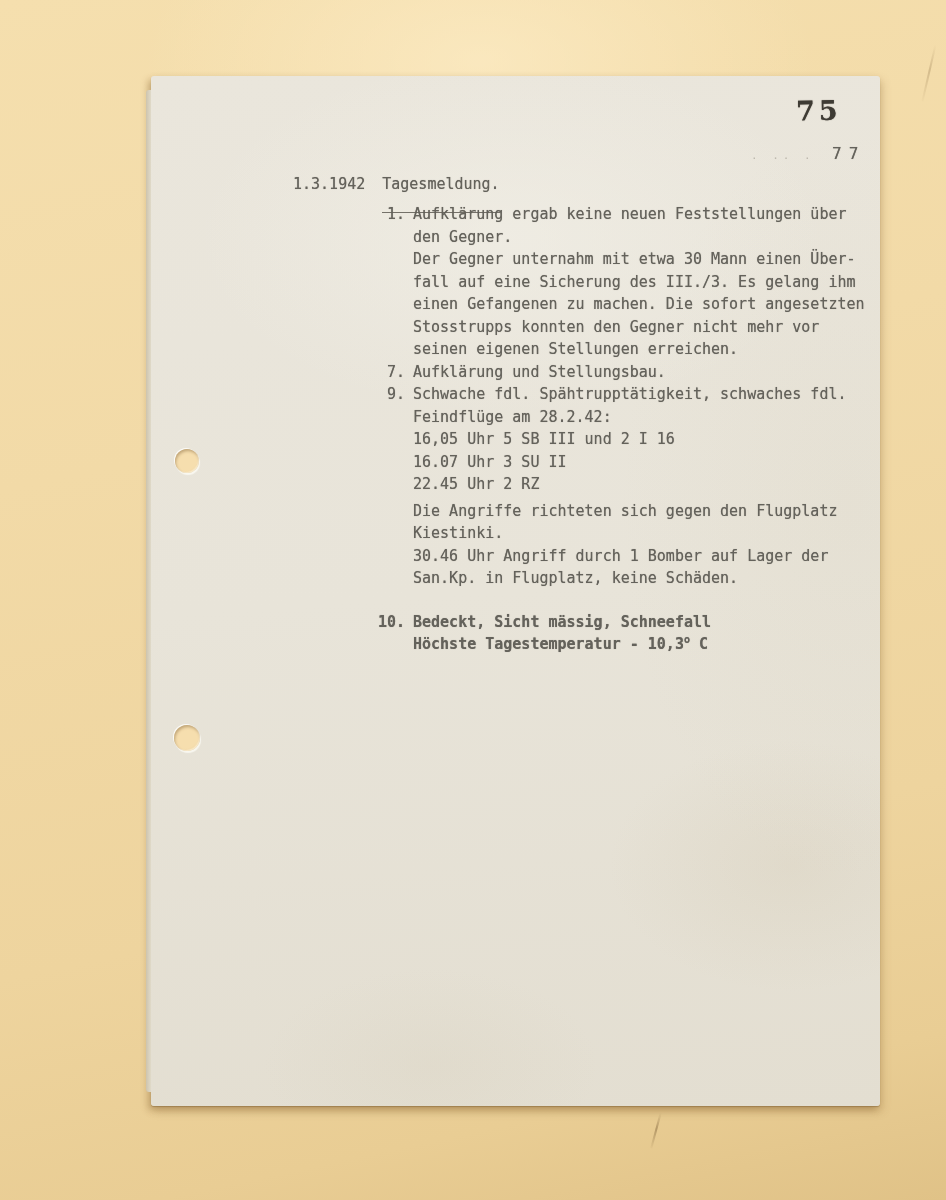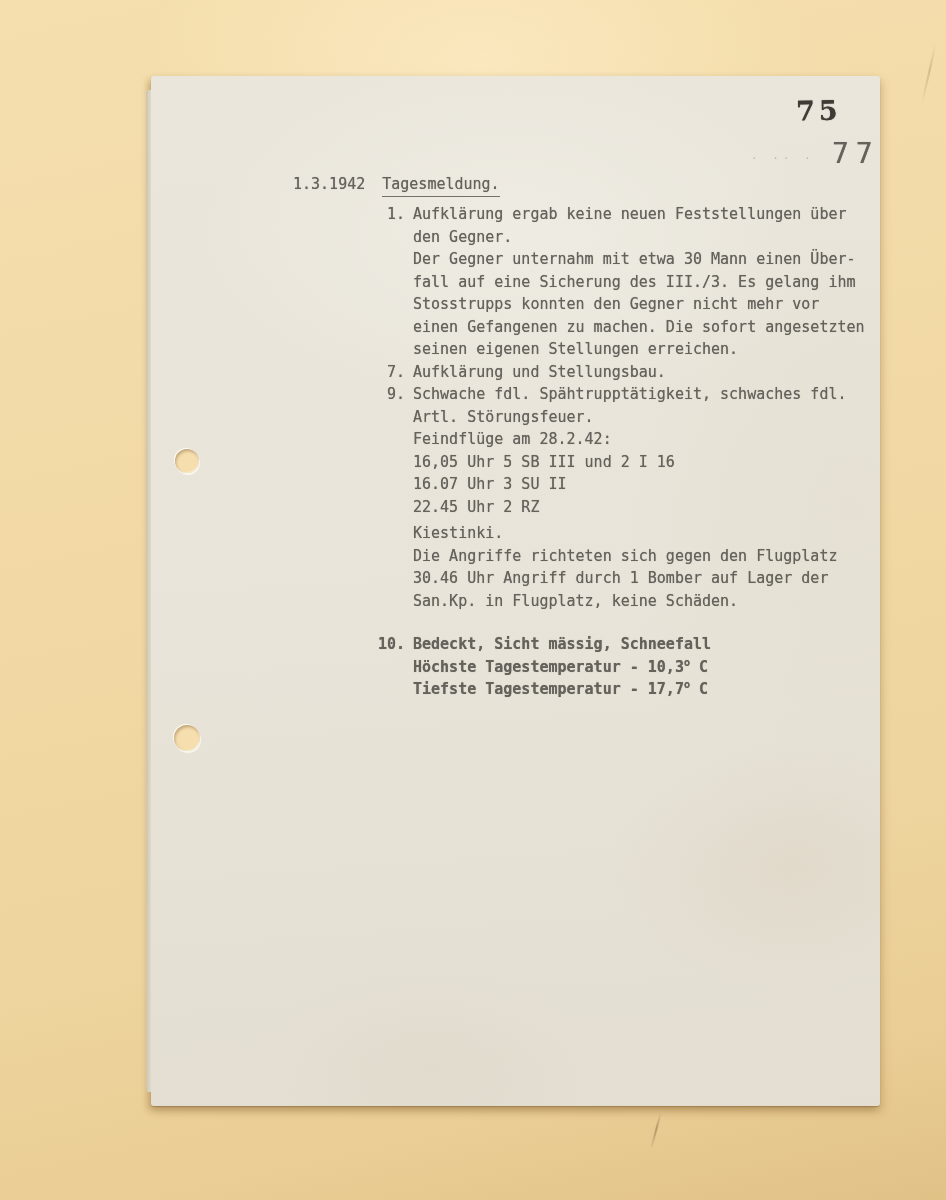--- a/index.html
+++ b/index.html
@@ -49,39 +49,39 @@
   
   .stamp-75{
     position:absolute; left:645px; top:21px;
     font-family:"DejaVu Serif", serif; font-weight:700;
     font-size:27px; line-height:27px; letter-spacing:4px;
     color:#3e3b34; text-shadow:0 0 1px rgba(55,50,40,.75);
     transform:rotate(-1.2deg);
   }
   .page-77{
     position:absolute; left:681px; top:66px;
-    font-size:28px; line-height:24px; letter-spacing:7px;
+    font-size:16px; line-height:24px; letter-spacing:7px;
     color:#57524a; text-shadow:0 0 1px rgba(80,75,65,.45);
   }
   .faint-marks{
     position:absolute; left:600px; top:76px;
     font-size:11px; letter-spacing:4px; color:rgba(105,100,88,.35);
   }
 
   
   .typed{ color:#64625b; text-shadow:0 0 .7px rgba(85,82,75,.65); }
 
   .doc-header{
     position:absolute; left:142px; top:97px;
     font-size:15px; line-height:22px; white-space:pre;
   }
   .doc-date{ display:inline-block; }
   .doc-title{
     display:inline-block; margin-left:17px;
-    border-bottom:1.5px solid rgba(95,92,84,.85); padding-bottom:1px;
+    border-bottom:1.5px solid rgba(95,92,84,.85); padding-bottom:17px;
   }
 
   .doc-body{ position:absolute; left:226px; top:127px; width:485px; font-size:15px; }
   .block.b1{ margin-top:4px; }
   .block.b2{ margin-top:21px;font-weight:bold; }
   .line{ display:flex; line-height:22.5px; white-space:pre; }
   .num{ width:28px; text-align:right; flex:0 0 28px; }
   .txt{ margin-left:8px; }
   .sup{ font-size:10px; vertical-align:6px; line-height:0; }
 
@@ -100,41 +100,40 @@
   <div class="faint-marks">· ·· ·</div>
 
   <div class="doc-header typed"><span class="doc-date">1.3.1942</span><span class="doc-title">Tagesmeldung.</span></div>
 
   <div class="doc-body typed" id="doc-body">
       <div class="block b0">
         <div class="line"><span class="num">1.</span><span class="txt">Aufklärung ergab keine neuen Feststellungen über</span></div>
         <div class="line"><span class="num"></span><span class="txt">den Gegner.</span></div>
         <div class="line"><span class="num"></span><span class="txt">Der Gegner unternahm mit etwa 30 Mann einen Über-</span></div>
         <div class="line"><span class="num"></span><span class="txt">fall auf eine Sicherung des III./3. Es gelang ihm</span></div>
+        <div class="line"><span class="num"></span><span class="txt">einen Gefangenen zu machen. Die sofort angesetzten</span></div>
         <div class="line"><span class="num"></span><span class="txt">Stosstrupps konnten den Gegner nicht mehr vor</span></div>
-        <div class="line"><span class="num"></span><span class="txt">einen Gefangenen zu machen. Die sofort angesetzten</span></div>
         <div class="line"><span class="num"></span><span class="txt">seinen eigenen Stellungen erreichen.</span></div>
         <div class="line"><span class="num">7.</span><span class="txt">Aufklärung und Stellungsbau.</span></div>
         <div class="line"><span class="num">9.</span><span class="txt">Schwache fdl. Spähtrupptätigkeit, schwaches fdl.</span></div>
-        <div class="line"><span class="num"></span><span class="txt">Artl. Störungsfeuer.</span></div>
         <div class="line"><span class="num"></span><span class="txt">Feindflüge am 28.2.42:</span></div>
         <div class="line"><span class="num"></span><span class="txt">16,05 Uhr 5 SB III und 2 I 16</span></div>
         <div class="line"><span class="num"></span><span class="txt">16.07 Uhr 3 SU II</span></div>
         <div class="line"><span class="num"></span><span class="txt">22.45 Uhr 2 RZ</span></div>
       </div>
       <div class="block b1">
+        <div class="line"><span class="num"></span><span class="txt">Die Angriffe richteten sich gegen den Flugplatz</span></div>
         <div class="line"><span class="num"></span><span class="txt">Kiestinki.</span></div>
-        <div class="line"><span class="num"></span><span class="txt">Die Angriffe richteten sich gegen den Flugplatz</span></div>
         <div class="line"><span class="num"></span><span class="txt">30.46 Uhr Angriff durch 1 Bomber auf Lager der</span></div>
         <div class="line"><span class="num"></span><span class="txt">San.Kp. in Flugplatz, keine Schäden.</span></div>
       </div>
       <div class="block b2">
         <div class="line"><span class="num">10.</span><span class="txt">Bedeckt, Sicht mässig, Schneefall</span></div>
         <div class="line"><span class="num"></span><span class="txt">Höchste Tagestemperatur - 10,3<span class="sup">o</span><span> C</span></span></div>
-        <div class="line"><span class="num"></span><span class="txt">Tiefste Tagestemperatur - 17,7<span class="sup">o</span><span> C</span></span></div>
+        <div class="line"><span class="num"></span></div>
       </div>
     </div>
 
   <div class="punch-hole hole-top"></div>
   <div class="punch-hole hole-bottom"></div>
 </div>
 
 <div class="scratch scratch-bottom"></div>
 <div class="scratch scratch-topright"></div>
 

